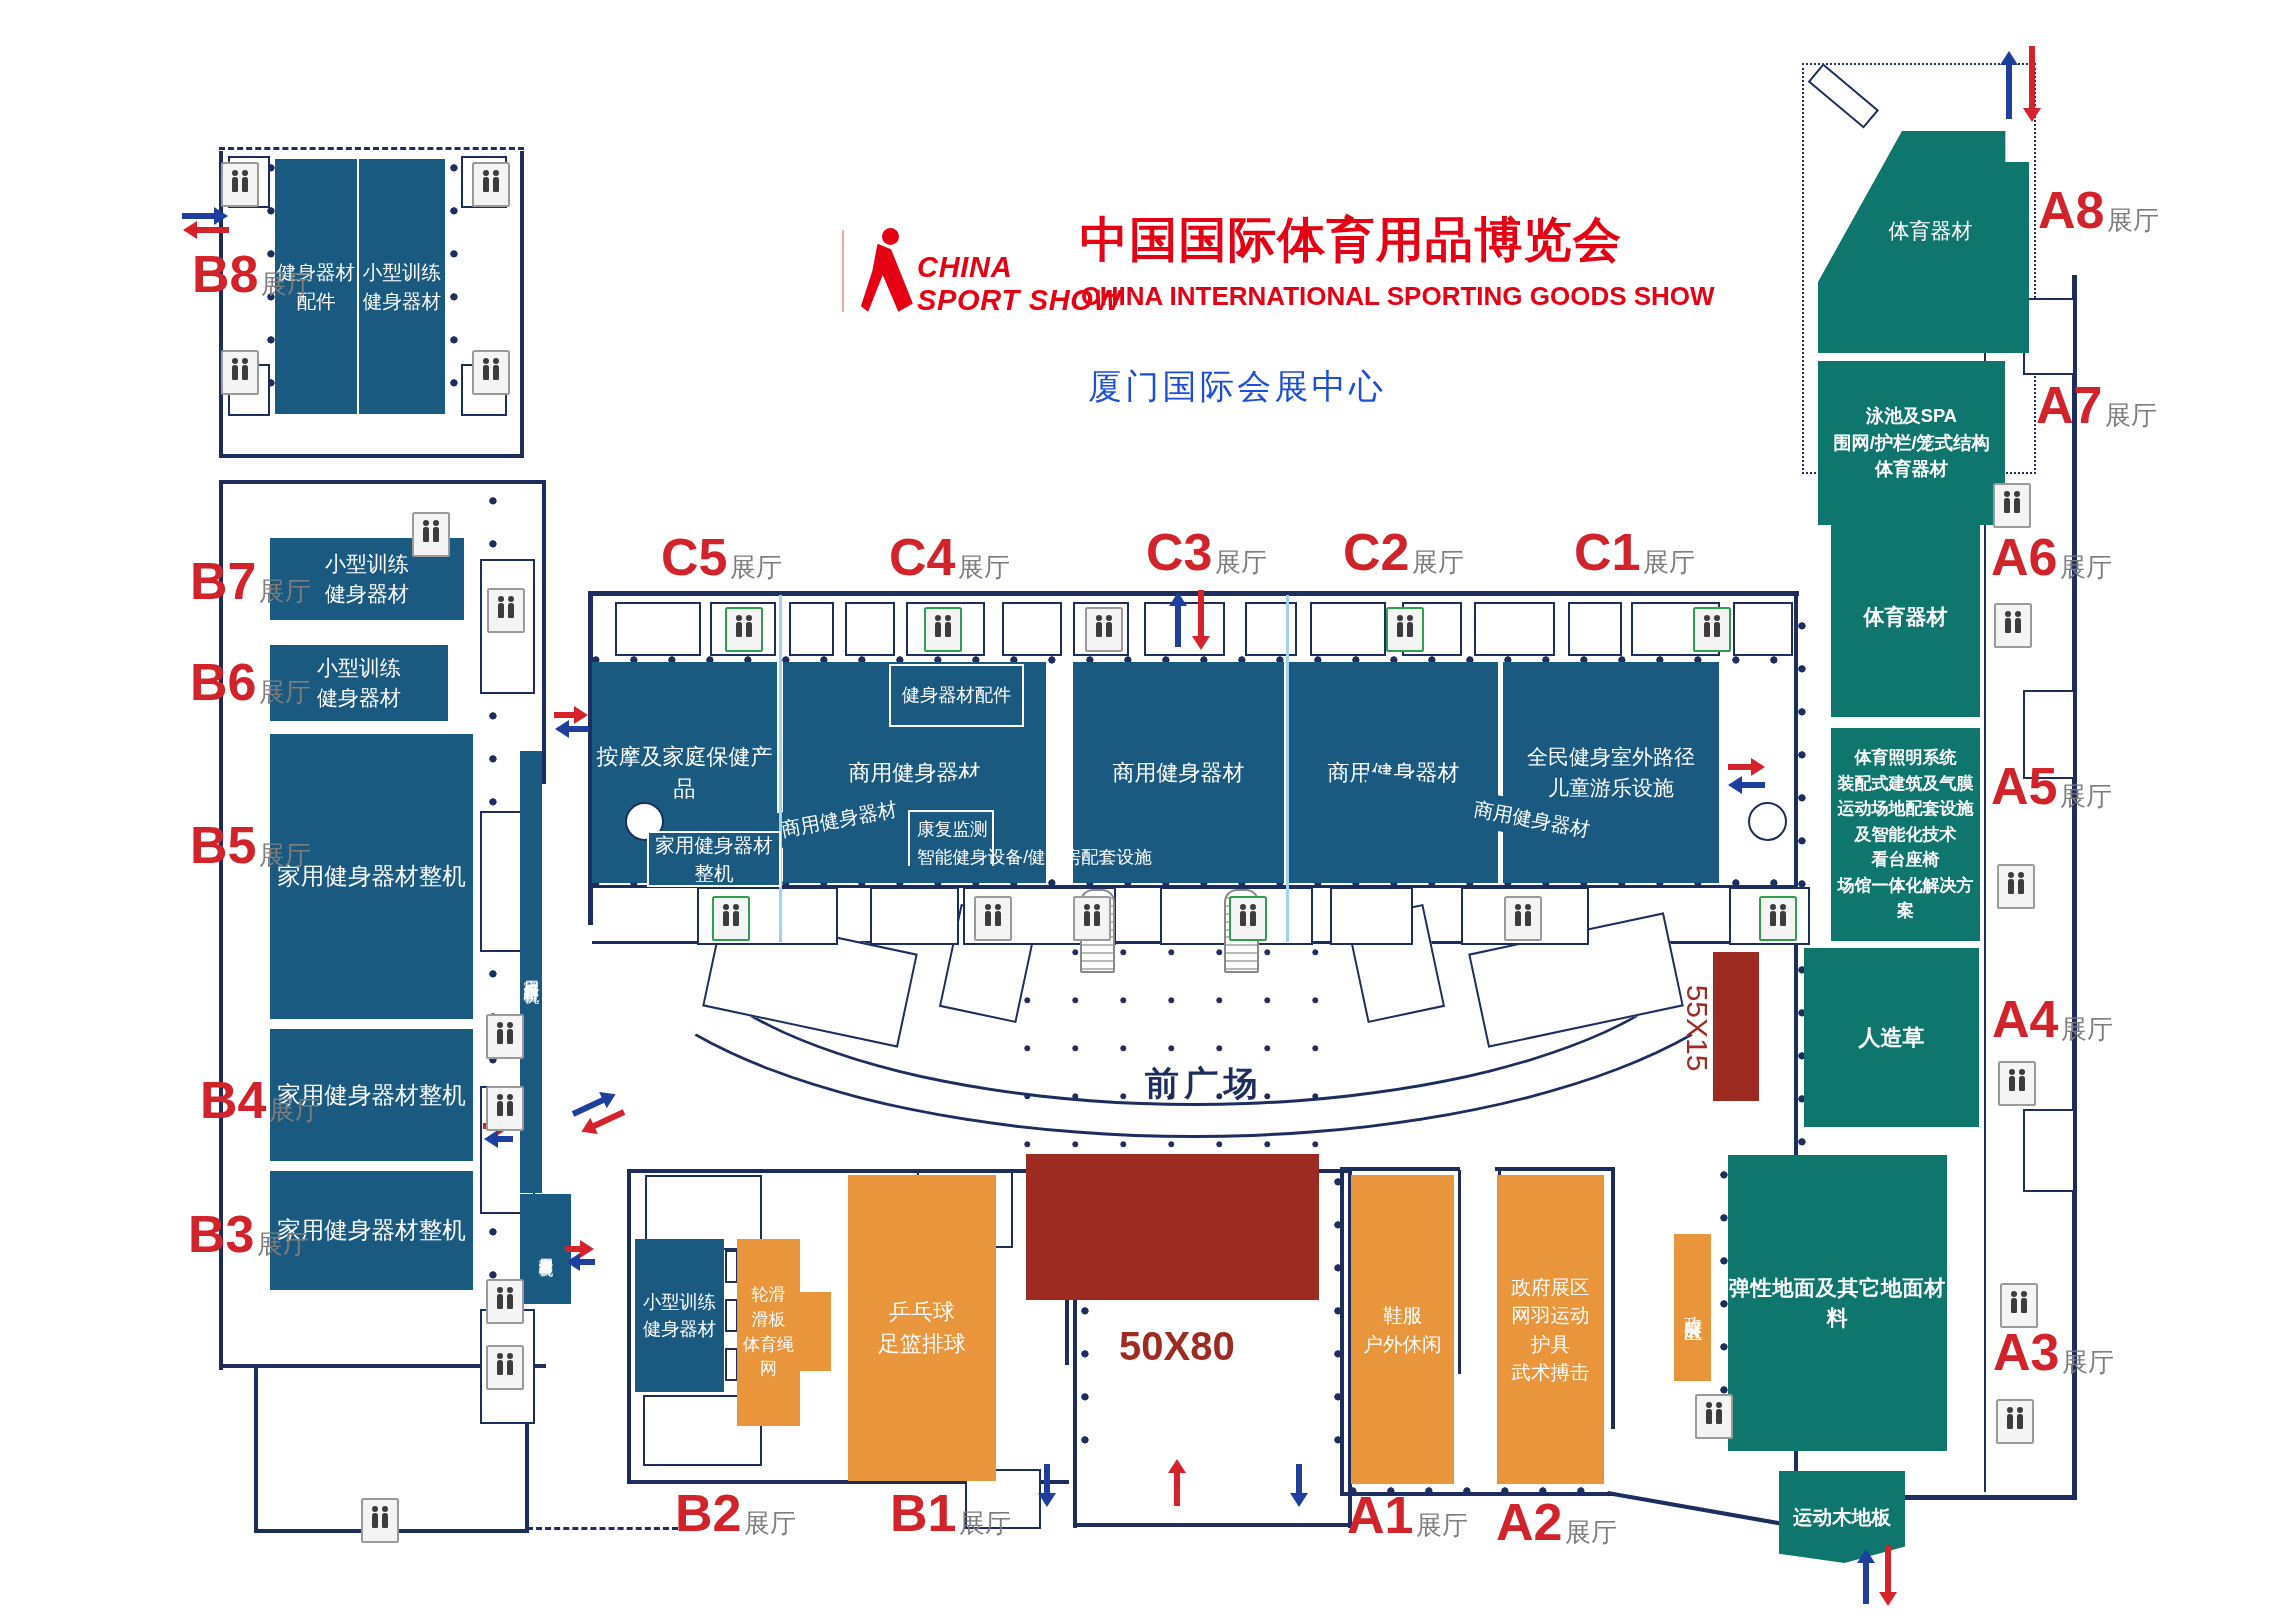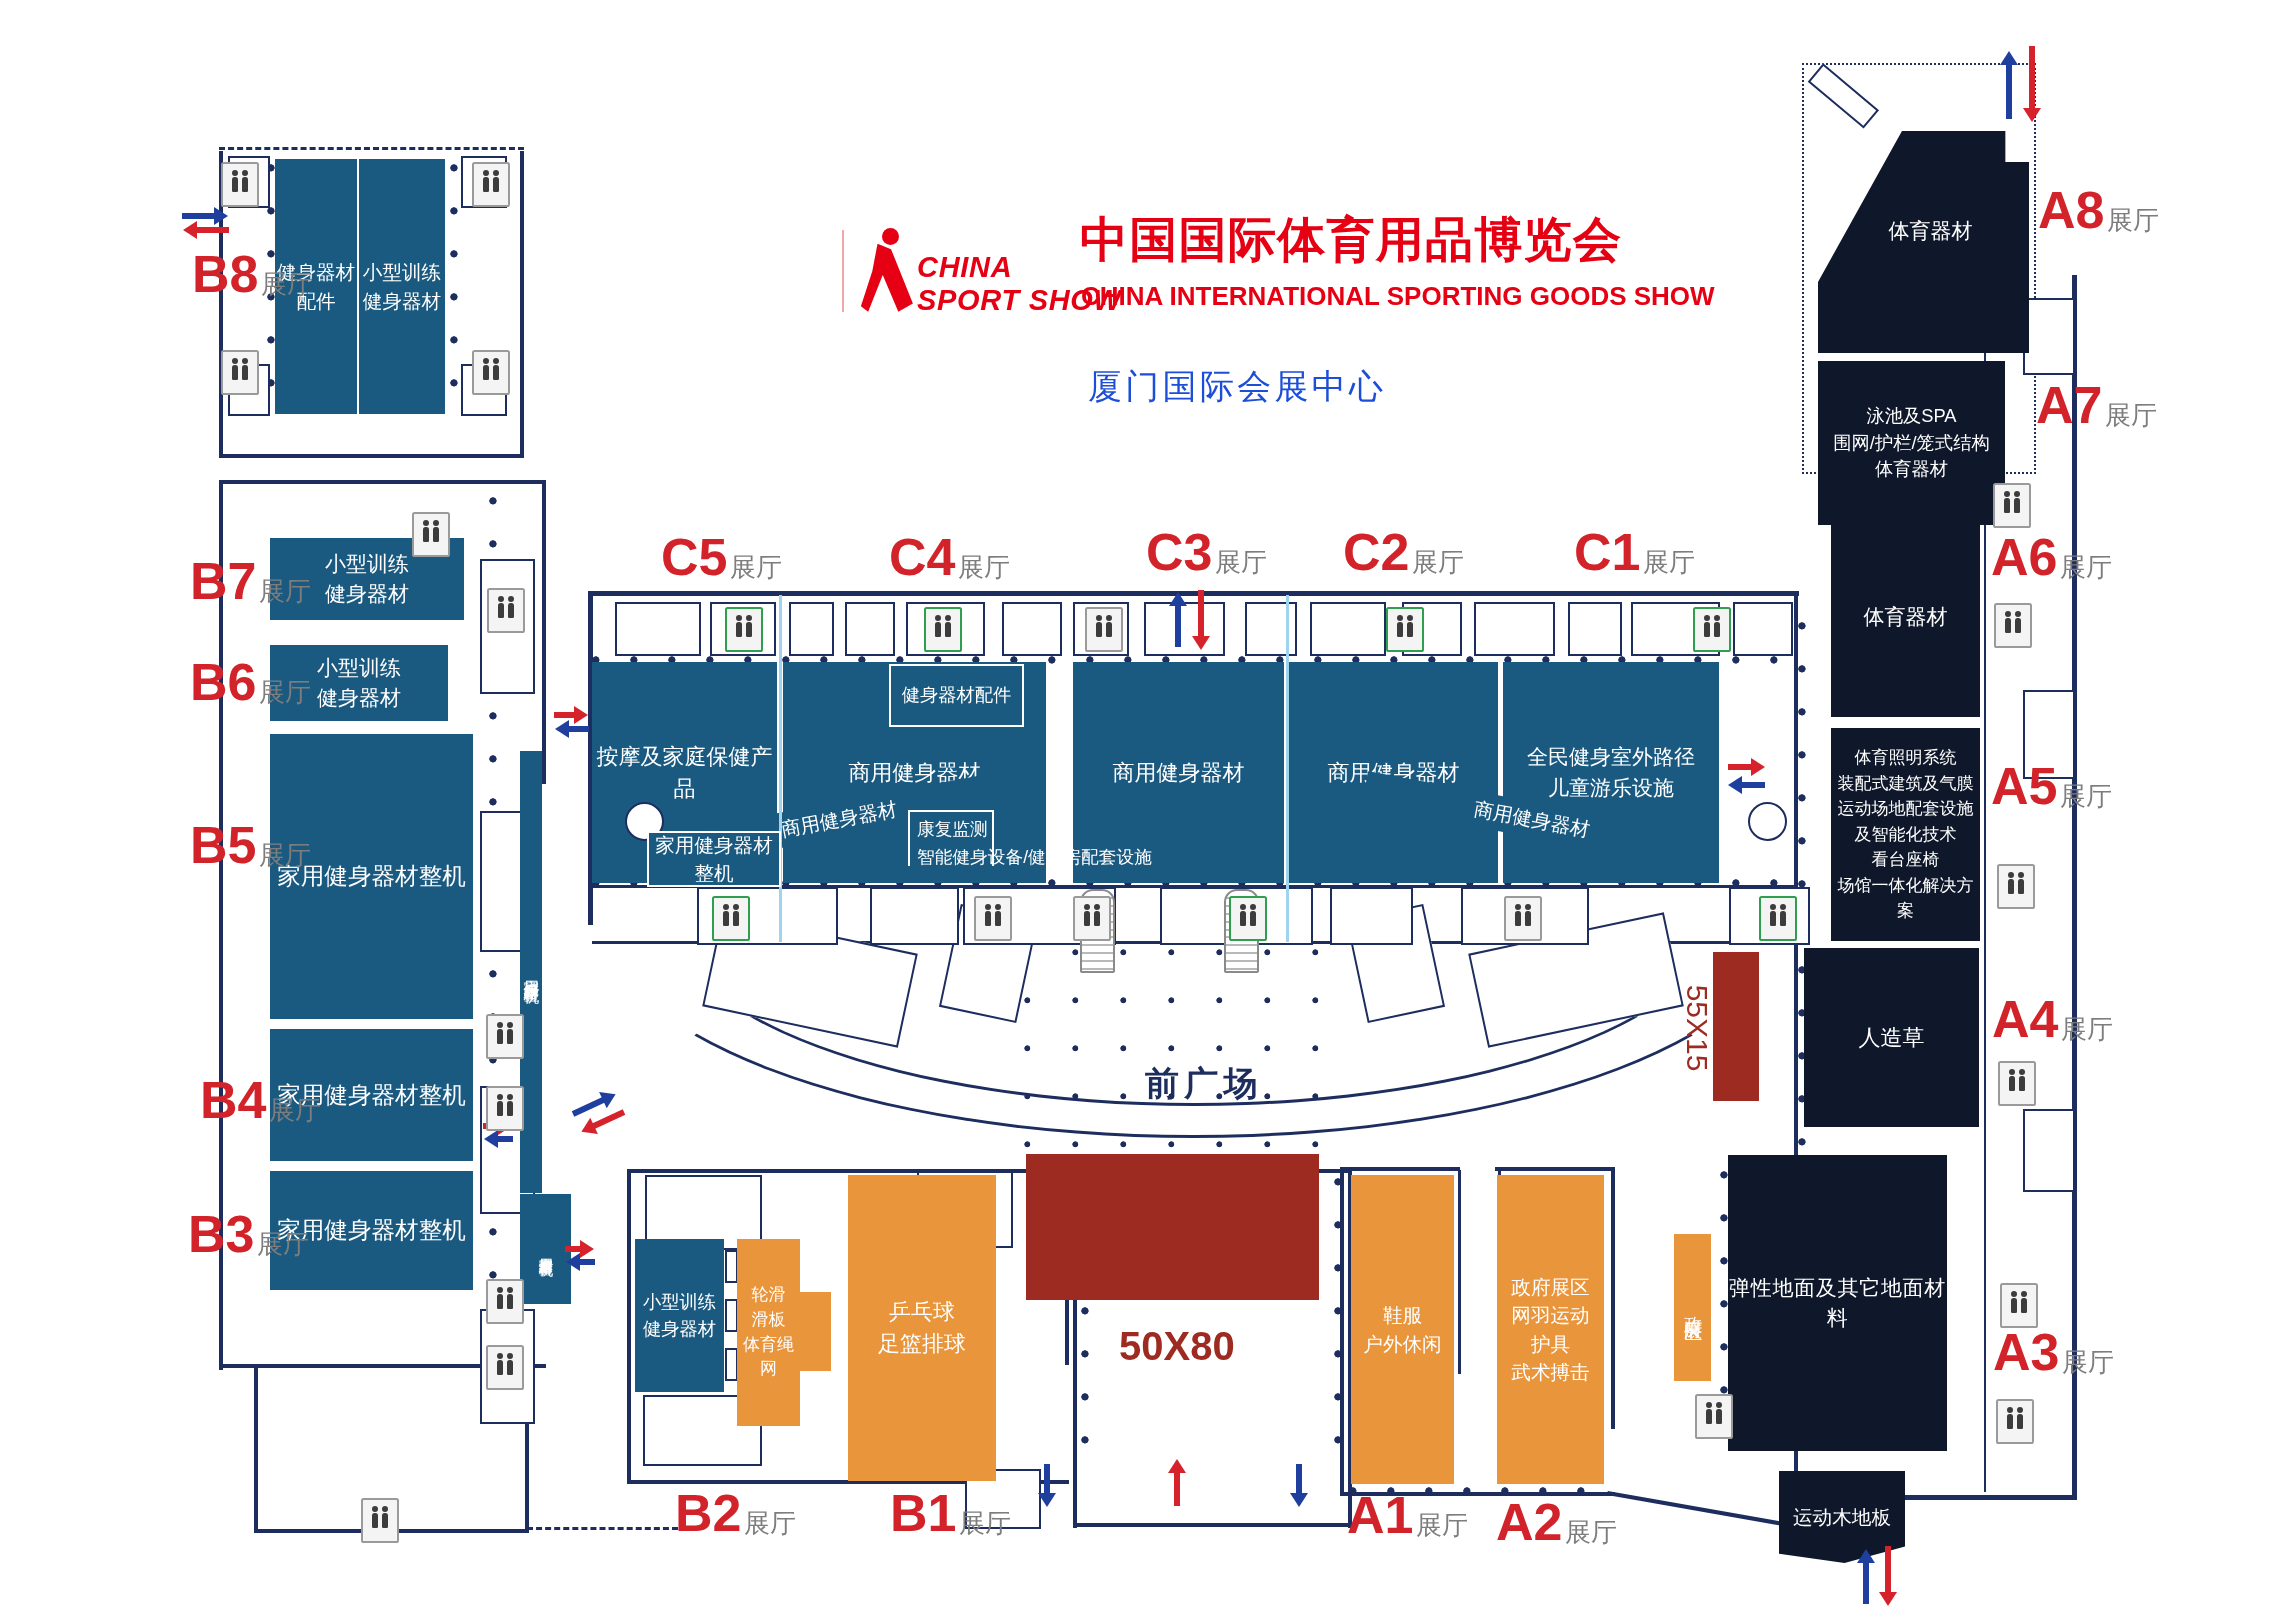--- a/index.html
+++ b/index.html
@@ -18,21 +18,21 @@
   .dots-v{position:absolute;width:7.9px;z-index:1;background-repeat:repeat-y;
     background-image:radial-gradient(circle at 3.9px 3.9px,#1d2d5e 3.3px,transparent 3.9px);background-size:7.9px 43px;}
   .dots-grid{position:absolute;z-index:1;
     background-image:radial-gradient(circle at 3.3px 3.3px,#1d2d5e 2.6px,transparent 3.3px);background-size:48px 48px;}
   .arc{position:absolute;border:3.9px solid transparent;border-bottom-color:#1d2d5e;border-radius:50%;z-index:1;}
 
   
   .blk{position:absolute;display:flex;align-items:center;justify-content:center;
        text-align:center;white-space:pre-line;color:#fff;z-index:3;line-height:1.45;}
   .blue{background:#1a5a80;}
-  .green{background:#0f172a;}
+  .green{background:#0f766e;font-weight:bold;}
   .orange{background:#e9953c;}
   .darkred{background:#9e2b22;}
   .vert{writing-mode:vertical-rl;letter-spacing:2.6px;}
 
   
   .hlabel{position:absolute;z-index:5;display:flex;align-items:flex-end;}
   .hcode{font-weight:900;font-size:52px;color:#d2232a;line-height:0.85;font-family:"Liberation Sans",sans-serif;}
   .hsuffix{font-size:26px;color:#7d7d7d;margin-left:2.6px;line-height:0.9;}
 
   

